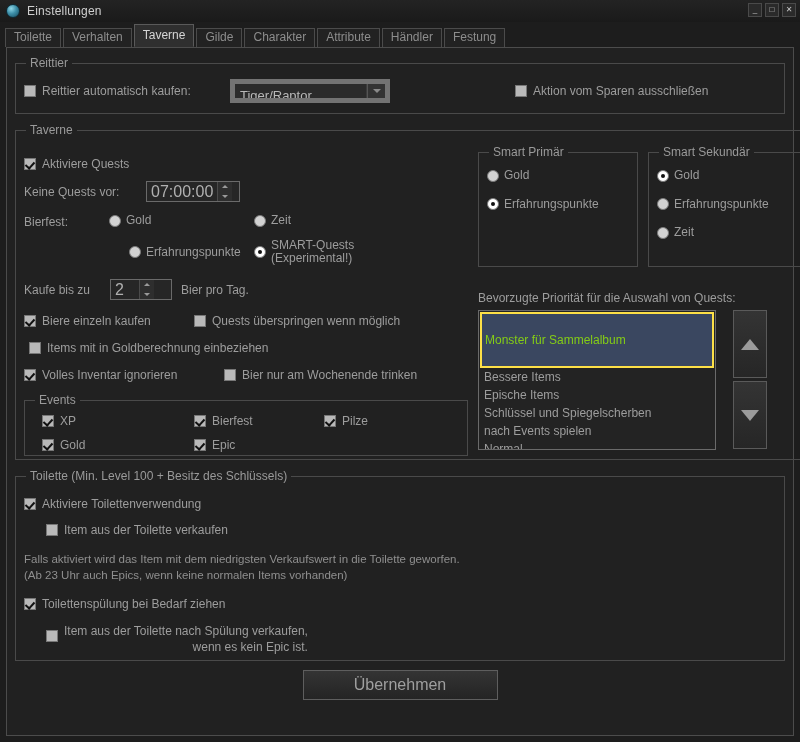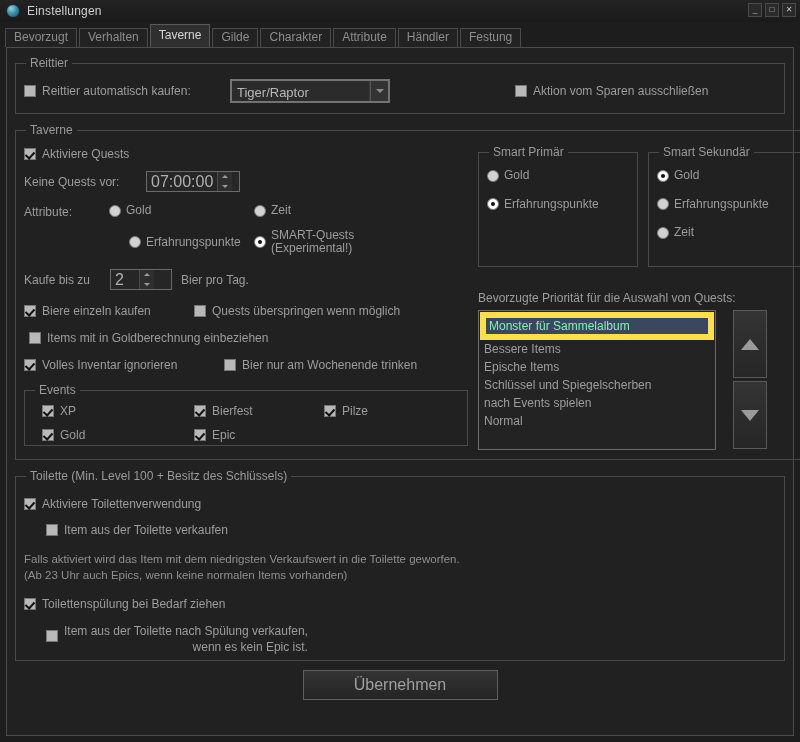--- a/index.html
+++ b/index.html
@@ -137,21 +137,21 @@
     position: absolute; left: 3px; top: 3px;
     width: 4px; height: 4px; border-radius: 50%;
     background: #111;
   }
   .rb .t { color: #9d9d9d; font-size: 12px; line-height: 13px; }
 
   
   .combo {
     display: inline-flex; align-items: stretch;
     height: 24px; width: 160px;
-    border: 2px solid #737373;
+    border: 5px solid #737373;
     background: #2b2b2b;
   }
   .combo .val {
     flex: 1 1 auto; color: #b8b8b8; font-size: 13px;
     padding: 2px 0 0 5px; line-height: 20px;
     border-right: 1px solid #3c3c3c;
     overflow: hidden; white-space: nowrap;
   }
   .combo .arrow {
     width: 18px; background: #333; display: flex;
@@ -199,23 +199,23 @@
     padding: 1px;
     overflow: hidden;
   }
   .listbox .item {
     font-size: 12px; color: #9d9d9d;
     padding: 1px 4px; line-height: 16px;
     white-space: nowrap;
   }
   .listbox .item.sel {
     background: #3a4760;
-    color: #86efac;
-    border: 6px solid #fde047;
-    padding: 0 3px;
+    color: #84cc16;
+    border: 2px solid #fde047;
+    padding: 18px 3px;
   }
 
   .navbtn {
     width: 34px; height: 68px;
     background: linear-gradient(to bottom,#343434,#262626);
     border: 1px solid #5a5a5a;
     display: flex; align-items: center; justify-content: center;
   }
   .navbtn i { width: 0; height: 0; border-left: 9px solid transparent; border-right: 9px solid transparent; }
   .navbtn.up i { border-bottom: 11px solid #9b9b9b; }
@@ -242,21 +242,21 @@
     <div class="app-icon"></div>
     <div class="title-text">Einstellungen</div>
     <div class="win-buttons">
       <div class="win-btn">_</div>
       <div class="win-btn">□</div>
       <div class="win-btn">✕</div>
     </div>
   </div>
 
   <div class="tabstrip">
-    <div class="tab">Bevorzugt</div>
+    <div class="tab">Toilette</div>
     <div class="tab">Verhalten</div>
     <div class="tab active">Taverne</div>
     <div class="tab">Gilde</div>
     <div class="tab">Charakter</div>
     <div class="tab">Attribute</div>
     <div class="tab">Händler</div>
     <div class="tab">Festung</div>
   </div>
 
   <div class="page">
@@ -280,21 +280,21 @@
         </div>
       </div>
     </fieldset>
 
     <fieldset class="group" style="height:337px;">
       <legend>Taverne</legend>
 
       <div style="display:flex;">
 
         <div style="width:440px;flex:0 0 auto;">
-          <div class="row" style="margin-top:4px;">
+          <div class="row" style="margin-top:14px;">
             <div class="cb">
               <span class="box checked"></span>
               <span class="t">Aktiviere Quests</span>
             </div>
           </div>
 
           <div class="row" style="margin-top:10px;">
             <span class="lbl" style="width:122px;">Keine Quests vor:</span>
             <div class="spin" style="width:94px;">
               <div class="v" style="min-width:60px;">07:00:00</div>
@@ -303,21 +303,21 @@
                     <i></i>
                   </span>
                 <span class="dn">
                     <i></i>
                   </span>
               </div>
             </div>
           </div>
 
           <div class="row" style="margin-top:12px;align-items:flex-start;">
-            <span class="lbl" style="width:85px;padding-top:1px;">Attribute:</span>
+            <span class="lbl" style="width:85px;padding-top:1px;">Bierfest:</span>
             <div style="flex:1 1 auto;">
               <div style="display:flex;">
                 <div class="rb" style="width:145px;">
                   <span class="dot"></span>
                   <span class="t">Gold</span>
                 </div>
                 <div class="rb">
                   <span class="dot"></span>
                   <span class="t">Zeit</span>
                 </div>

